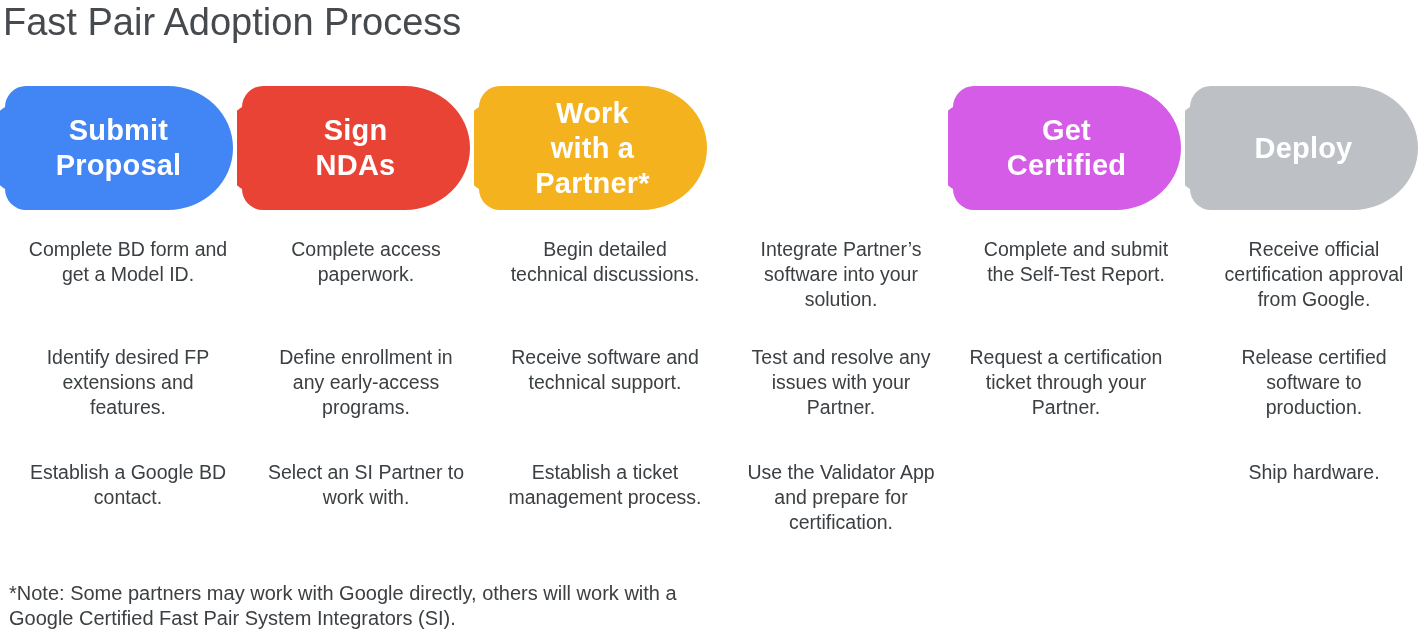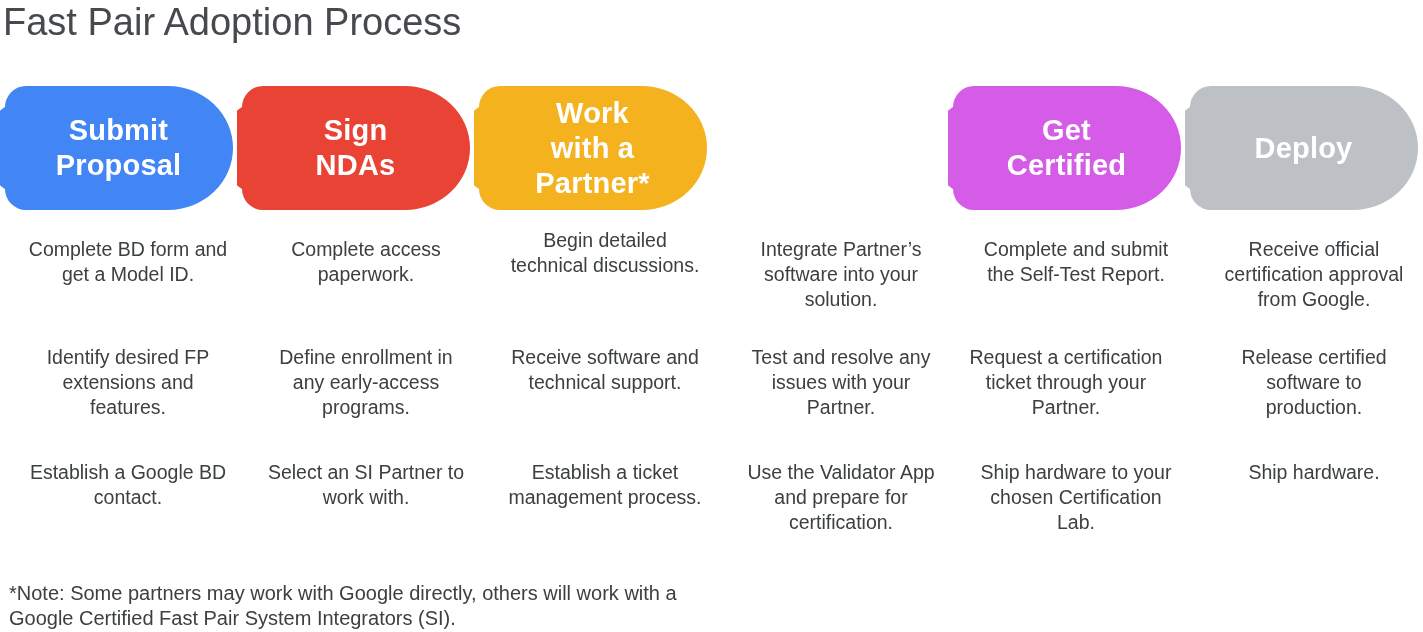--- a/index.html
+++ b/index.html
@@ -129,21 +129,21 @@
 contact.</div>
 
   <div class="note" style="left:248px;top:237px">Complete access
 paperwork.</div>
   <div class="note" style="left:248px;top:345px">Define enrollment in
 any early-access
 programs.</div>
   <div class="note" style="left:248px;top:460px">Select an SI Partner to
 work with.</div>
 
-  <div class="note" style="left:487px;top:228px">Begin detailed
+  <div class="note" style="left:487px;top:237px">Begin detailed
 technical discussions.</div>
   <div class="note" style="left:487px;top:345px">Receive software and
 technical support.</div>
   <div class="note" style="left:487px;top:460px">Establish a ticket
 management process.</div>
 
   <div class="note" style="left:723px;top:237px">Integrate Partner’s
 software into your
 solution.</div>
   <div class="note" style="left:723px;top:345px">Test and resolve any
@@ -151,23 +151,20 @@
 Partner.</div>
   <div class="note" style="left:723px;top:460px">Use the Validator App
 and prepare for
 certification.</div>
 
   <div class="note" style="left:958px;top:237px">Complete and submit
 the Self-Test Report.</div>
   <div class="note" style="left:948px;top:345px">Request a certification
 ticket through your
 Partner.</div>
-  <div class="note" style="left:958px;top:460px">Ship hardware to your
-chosen Certification
-Lab.</div>
 
   <div class="note" style="left:1196px;top:237px">Receive official
 certification approval
 from Google.</div>
   <div class="note" style="left:1196px;top:345px">Release certified
 software to
 production.</div>
   <div class="note" style="left:1196px;top:460px">Ship hardware.</div>
 
   <div class="footnote">*Note: Some partners may work with Google directly, others will work with a

